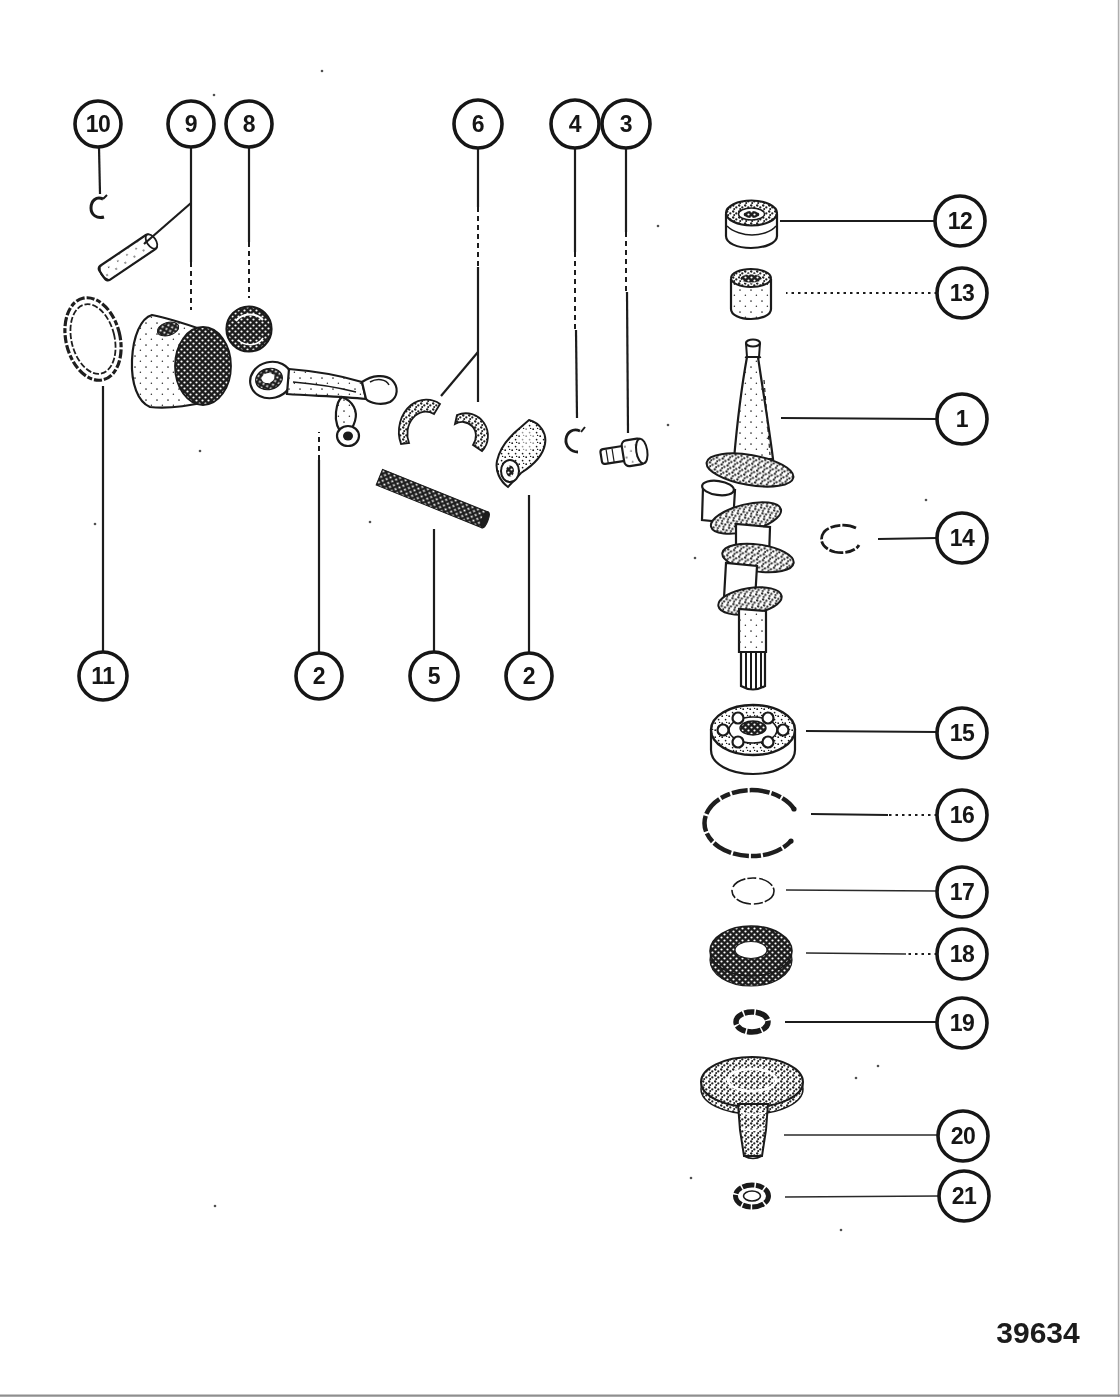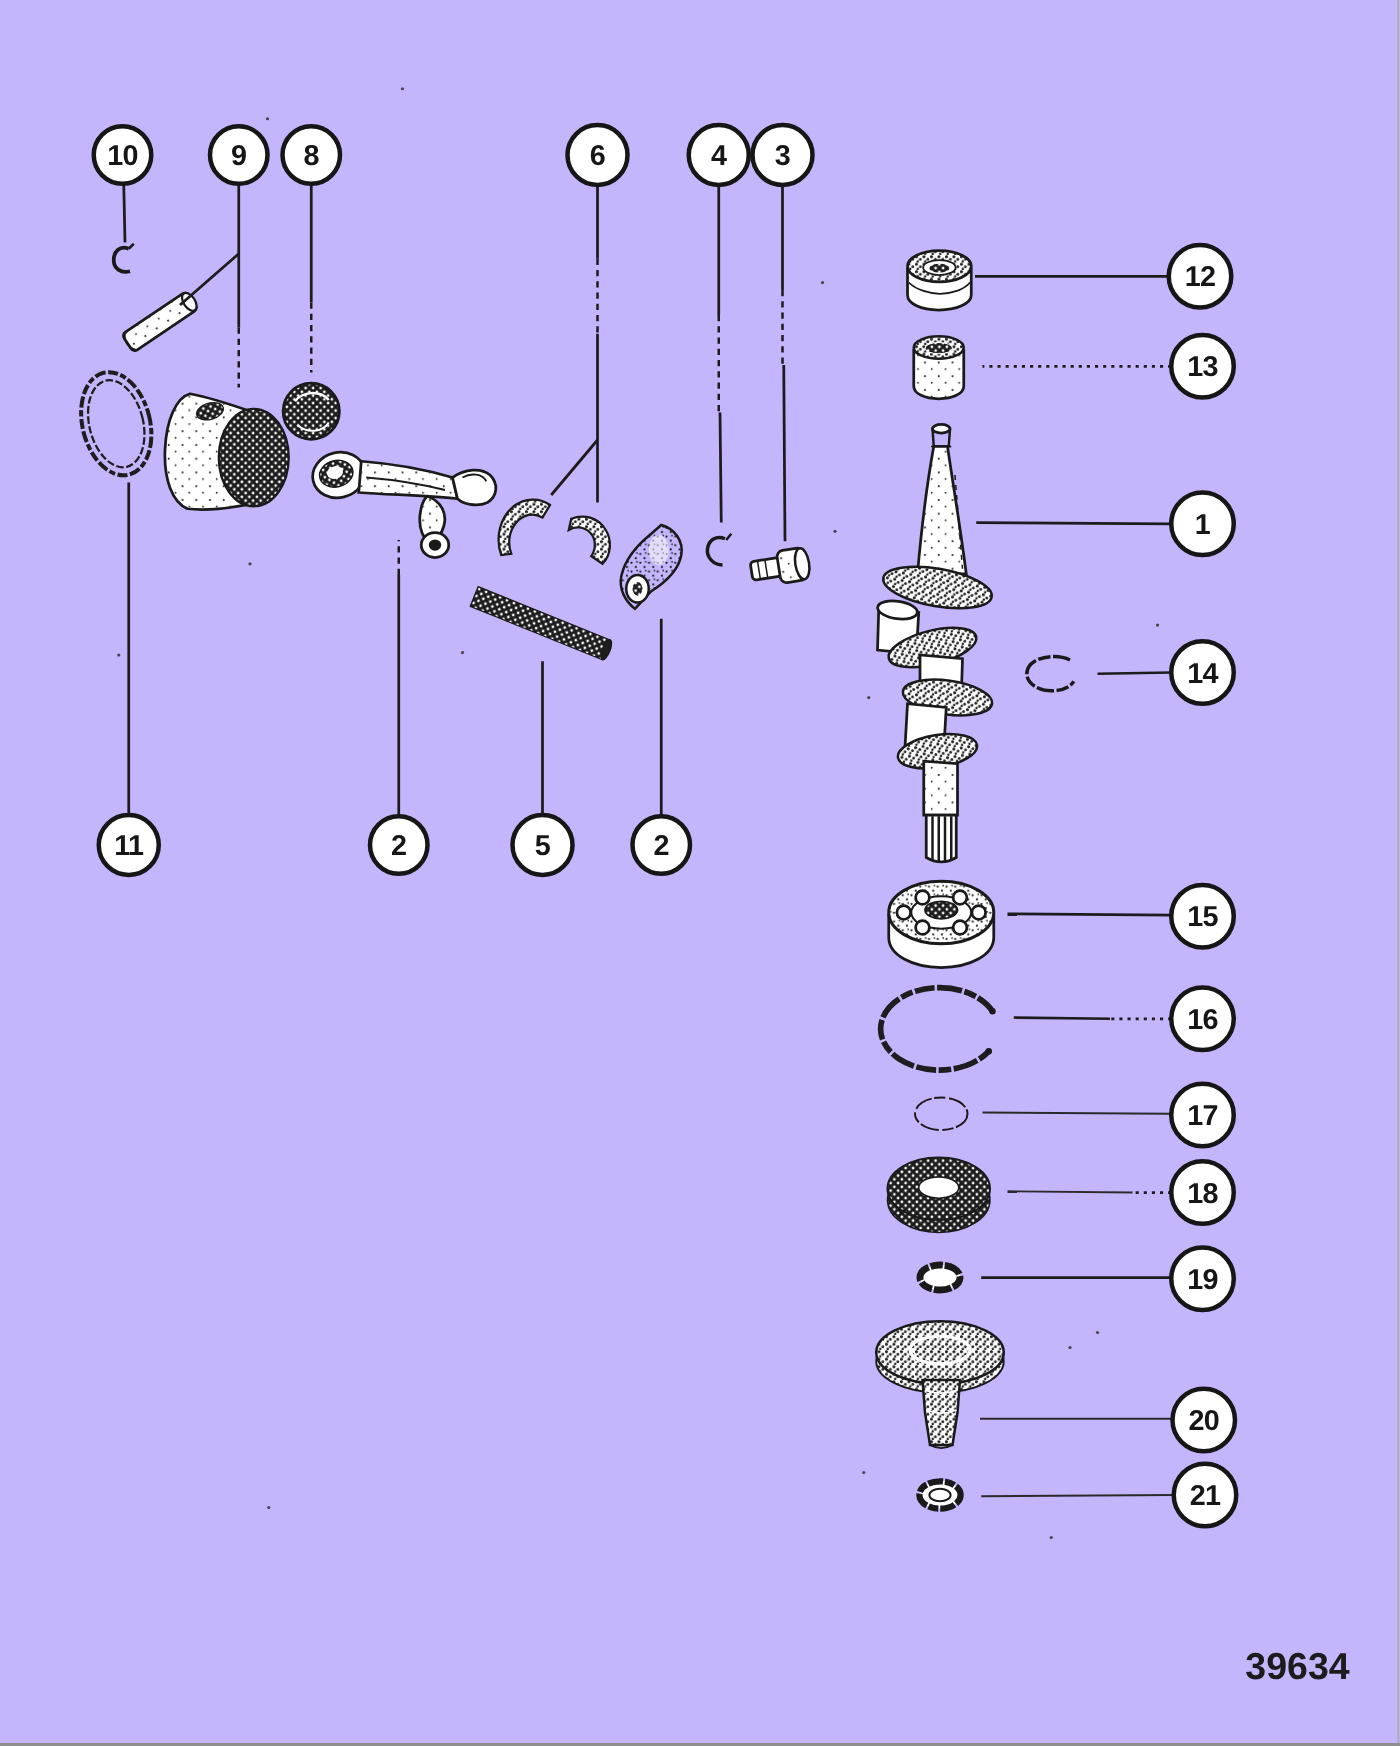--- a/index.html
+++ b/index.html
@@ -1,16 +1,16 @@
 <!DOCTYPE html>
 <html><head>
 <meta charset="utf-8">
 <style>
   html,body{margin:0;padding:0;background:#e8e8e8;font-family:"Liberation Sans",sans-serif;}
-  .page{position:relative;width:1120px;height:1397px;margin:0 auto;background:#c4b5fd;overflow:hidden;}
+  .page{position:relative;width:1120px;height:1397px;margin:0 auto;background:#ffffff;overflow:hidden;}
   svg{display:block;}
   .callout-circle{fill:#ffffff;stroke:#161616;stroke-width:3.6px;}
   .callout-label{font-family:"Liberation Sans",sans-serif;font-weight:bold;font-size:23px;fill:#161616;letter-spacing:-0.5px;}
   .lead-solid{stroke:#1c1c1c;stroke-width:2.2px;}
   .lead-thin{stroke:#2a2a2a;stroke-width:1.5px;}
   .lead-dashed{stroke:#1c1c1c;stroke-width:2px;stroke-dasharray:5 4;}
   .lead-dotted{stroke:#1c1c1c;stroke-width:2.2px;stroke-dasharray:2.5 4;}
   .outline{fill:#ffffff;stroke:#1a1a1a;stroke-width:2.2px;}
   .thinline{fill:none;stroke:#1a1a1a;stroke-width:1.5px;}
   .drawing-number{font-family:"Liberation Sans",sans-serif;font-weight:bold;font-size:30px;fill:#1c1c1c;}

